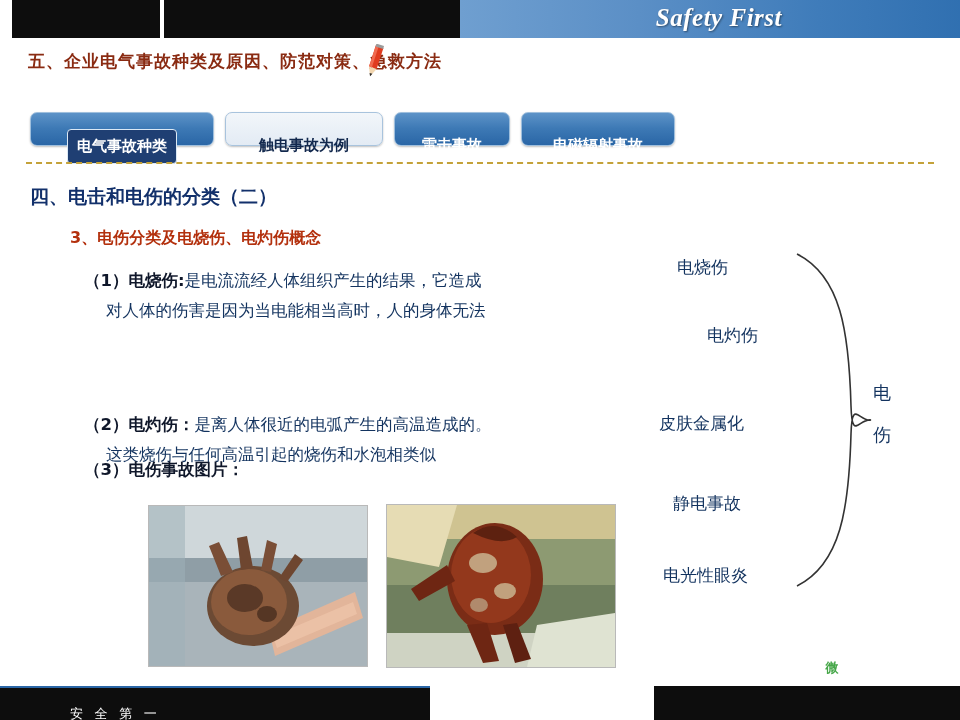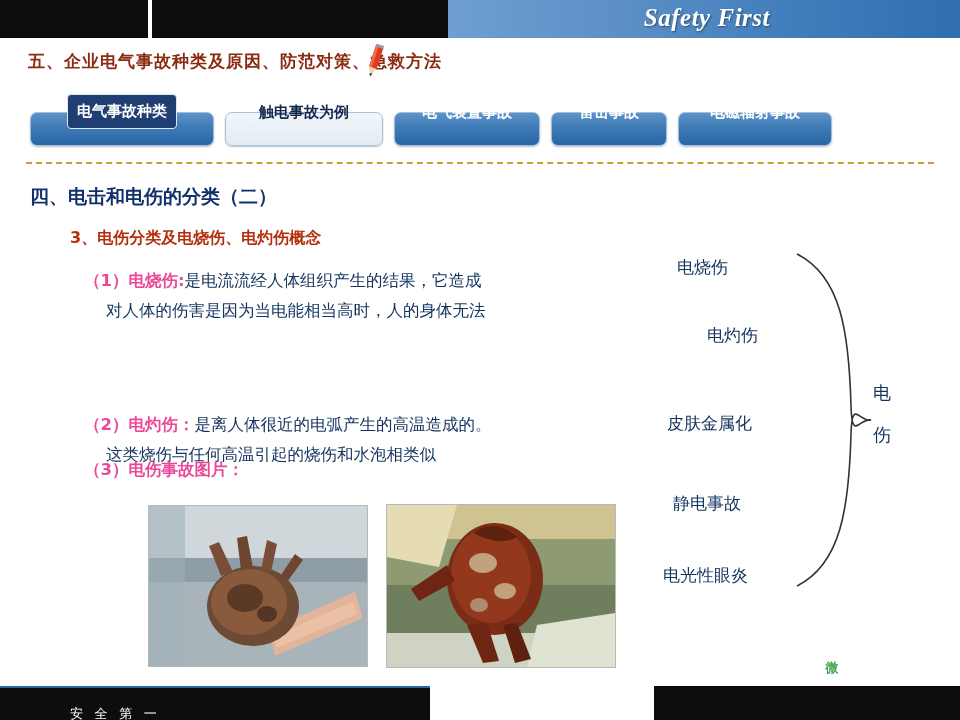--- a/index.html
+++ b/index.html
@@ -18,21 +18,21 @@
     position: absolute;
     left: 0; top: 0;
     width: 960px;
     height: 720px;
     background: #ffffff;
   }
 
   
   .topbar {
     position: absolute;
-    left: 0; top: 0;
+    left: 12px; top: 0;
     width: 836px; height: 38px;
     background: #ffffff;
   }
   .topbar .blk1 {
     position: absolute; left: 0; top: 0;
     width: 148px; height: 38px;
     background: #0d0d0d;
   }
   .topbar .blk2 {
     position: absolute; left: 152px; top: 0;
@@ -81,21 +81,21 @@
     display: flex;
     gap: 11px;
     align-items: stretch;
   }
   .chip {
     position: relative;
     border-radius: 7px;
     background: linear-gradient(to bottom, #5d93c8 0%, #3d79b5 48%, #2a66a6 100%);
     border: 1px solid #9fbfdd;
     display: flex;
-    align-items: flex-end;
+    align-items: flex-start;
     justify-content: center;
     box-shadow: 0 1px 2px rgba(0,0,0,0.25);
     padding: 16px 2px;
     margin-top: 20px;
   }
   .chip .inner {
     background: #1f3f73;
     border: 1px solid #dce9f5;
     border-radius: 4px;
     color: #ffffff;
@@ -156,21 +156,21 @@
     position: absolute;
     font-size: 16.5px;
     color: #13335f;
     line-height: 30px;
     font-family: "DejaVu Sans", sans-serif;
   }
   .p1 { left: 84px; top: 266px; width: 540px; }
   .p2 { left: 84px; top: 378px; width: 560px; margin-top: 32px; }
   .p3 { left: 84px; top: 455px; width: 420px; }
   .lead {
-    color: #ec4899;
+    color: #0f172a;
     font-weight: bold;
   }
   .indent { display: block; padding-left: 22px; }
 
   
   .photos {
     position: absolute;
     left: 148px; top: 505px;
     width: 470px; height: 165px;
   }
@@ -190,21 +190,21 @@
   }
   .bl-item {
     position: absolute;
     font-size: 17px;
     color: #13335f;
     white-space: nowrap;
     font-family: "DejaVu Sans", sans-serif;
   }
   .bi0 { left: 22px; top: 4px; }
   .bi1 { left: 52px; top: 72px; }
-  .bi2 { left: 12px; top: 160px; }
+  .bi2 { left: 4px; top: 160px; }
   .bi3 { left: 18px; top: 240px; }
   .bi4 { left: 8px; top: 312px; }
   .brace-svg {
     position: absolute;
     left: 134px; top: -6px;
     width: 92px; height: 348px;
   }
   .bl-label {
     position: absolute;
     left: 212px; top: 120px;
@@ -310,23 +310,20 @@
       <rect x="9" y="0" width="8" height="3" fill="#9b9b9b"></rect>
     </g>
   </svg>
 
   <div class="chips">
     <div class="chip c1">
       <span class="inner">电气事故种类</span>
     </div>
     <div class="chip light c2">
       <span class="inner">触电事故为例</span>
-    </div>
-    <div class="chip plain c3">
-      <span class="inner">电气装置事故</span>
     </div>
     <div class="chip plain c4">
       <span class="inner">雷击事故</span>
     </div>
     <div class="chip plain c6">
       <span class="inner">电磁辐射事故</span>
     </div>
   </div>
 
   <div class="dashline"></div>

